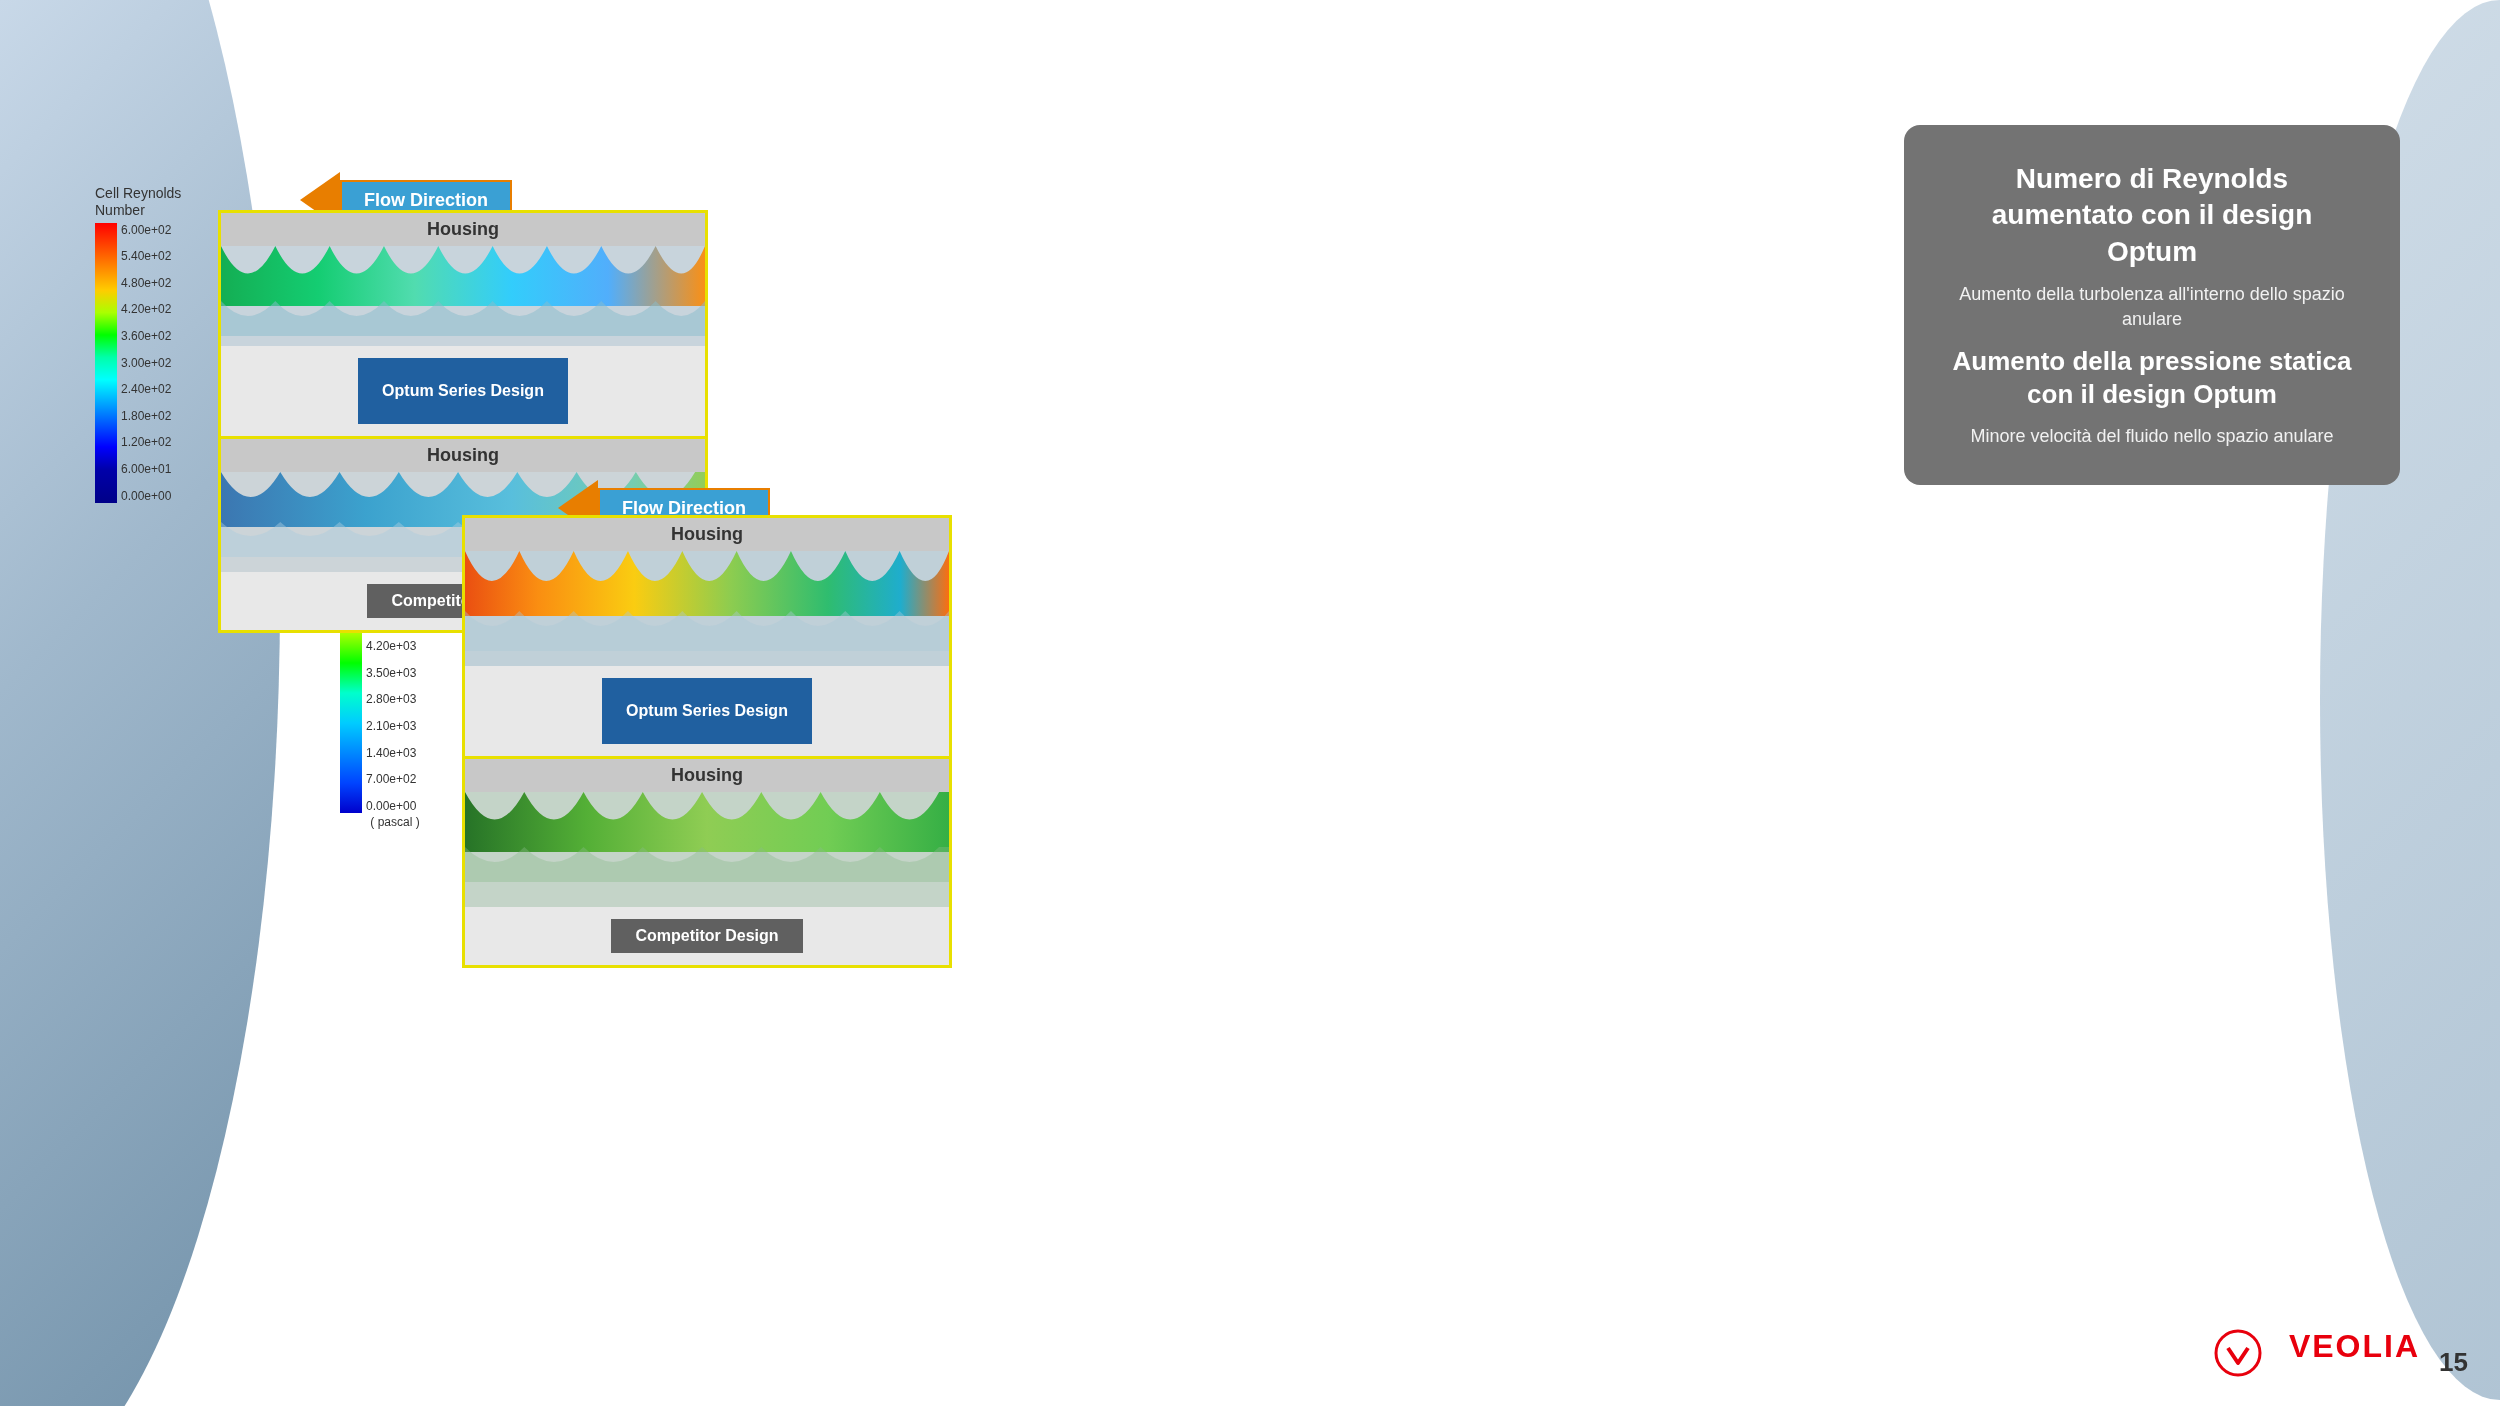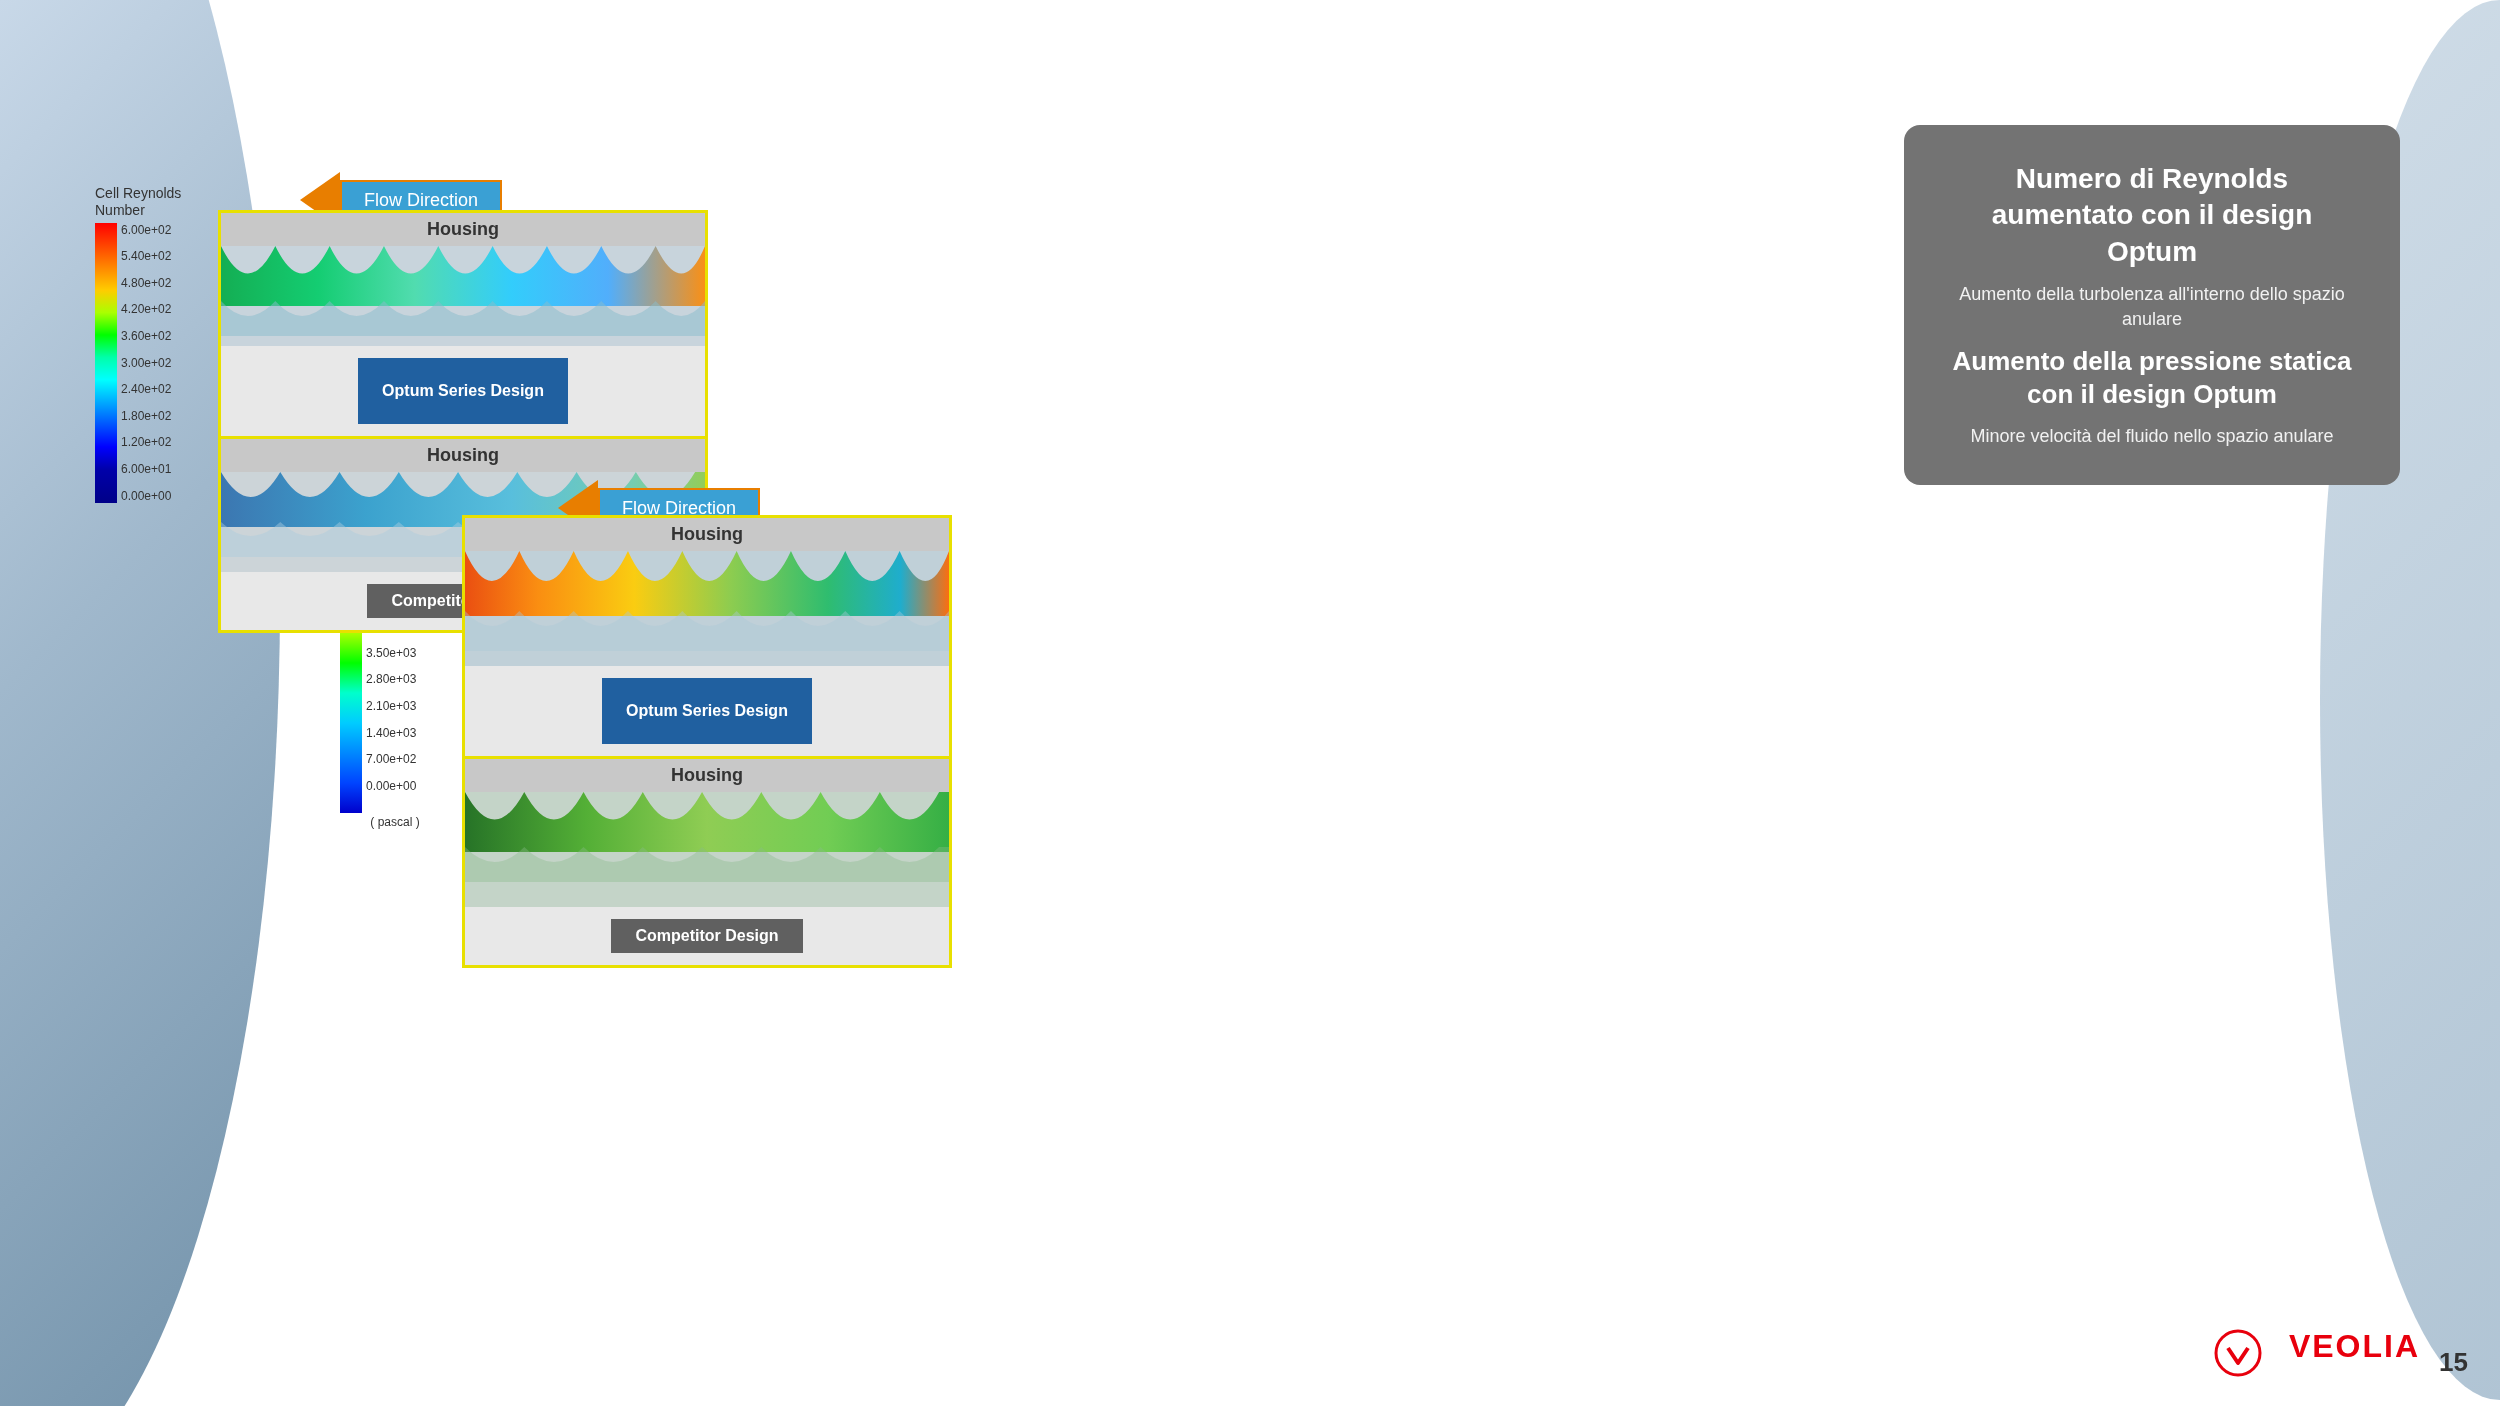--- a/index.html
+++ b/index.html
@@ -50,21 +50,21 @@
       width: 100px;
     }
     .legend-title {
       font-size: 14px;
       color: #333;
       margin-bottom: 4px;
       line-height: 1.2;
     }
     .color-bar-container {
       display: flex;
-      align-items: flex-start;
+      align-items: flex-end;
     }
     .color-bar {
       width: 22px;
       height: 280px;
       background: linear-gradient(to bottom,
         #ff0000 0%,
         #ff4400 8%,
         #ff8800 16%,
         #ffcc00 24%,
         #aaff00 32%,
@@ -127,21 +127,21 @@
       left: 558px;
     }
 
     .flow-arrow-shape {
       display: flex;
       align-items: center;
     }
     .arrow-label {
       background: #3aa0d4;
       color: #fff;
-      font-weight: normal;
+      font-weight: bold;
       font-size: 18px;
       padding: 8px 22px;
       border: 2px solid #e87e00;
       position: relative;
     }
     .arrow-left {
       width: 0;
       height: 0;
       border-top: 28px solid transparent;
       border-bottom: 28px solid transparent;

